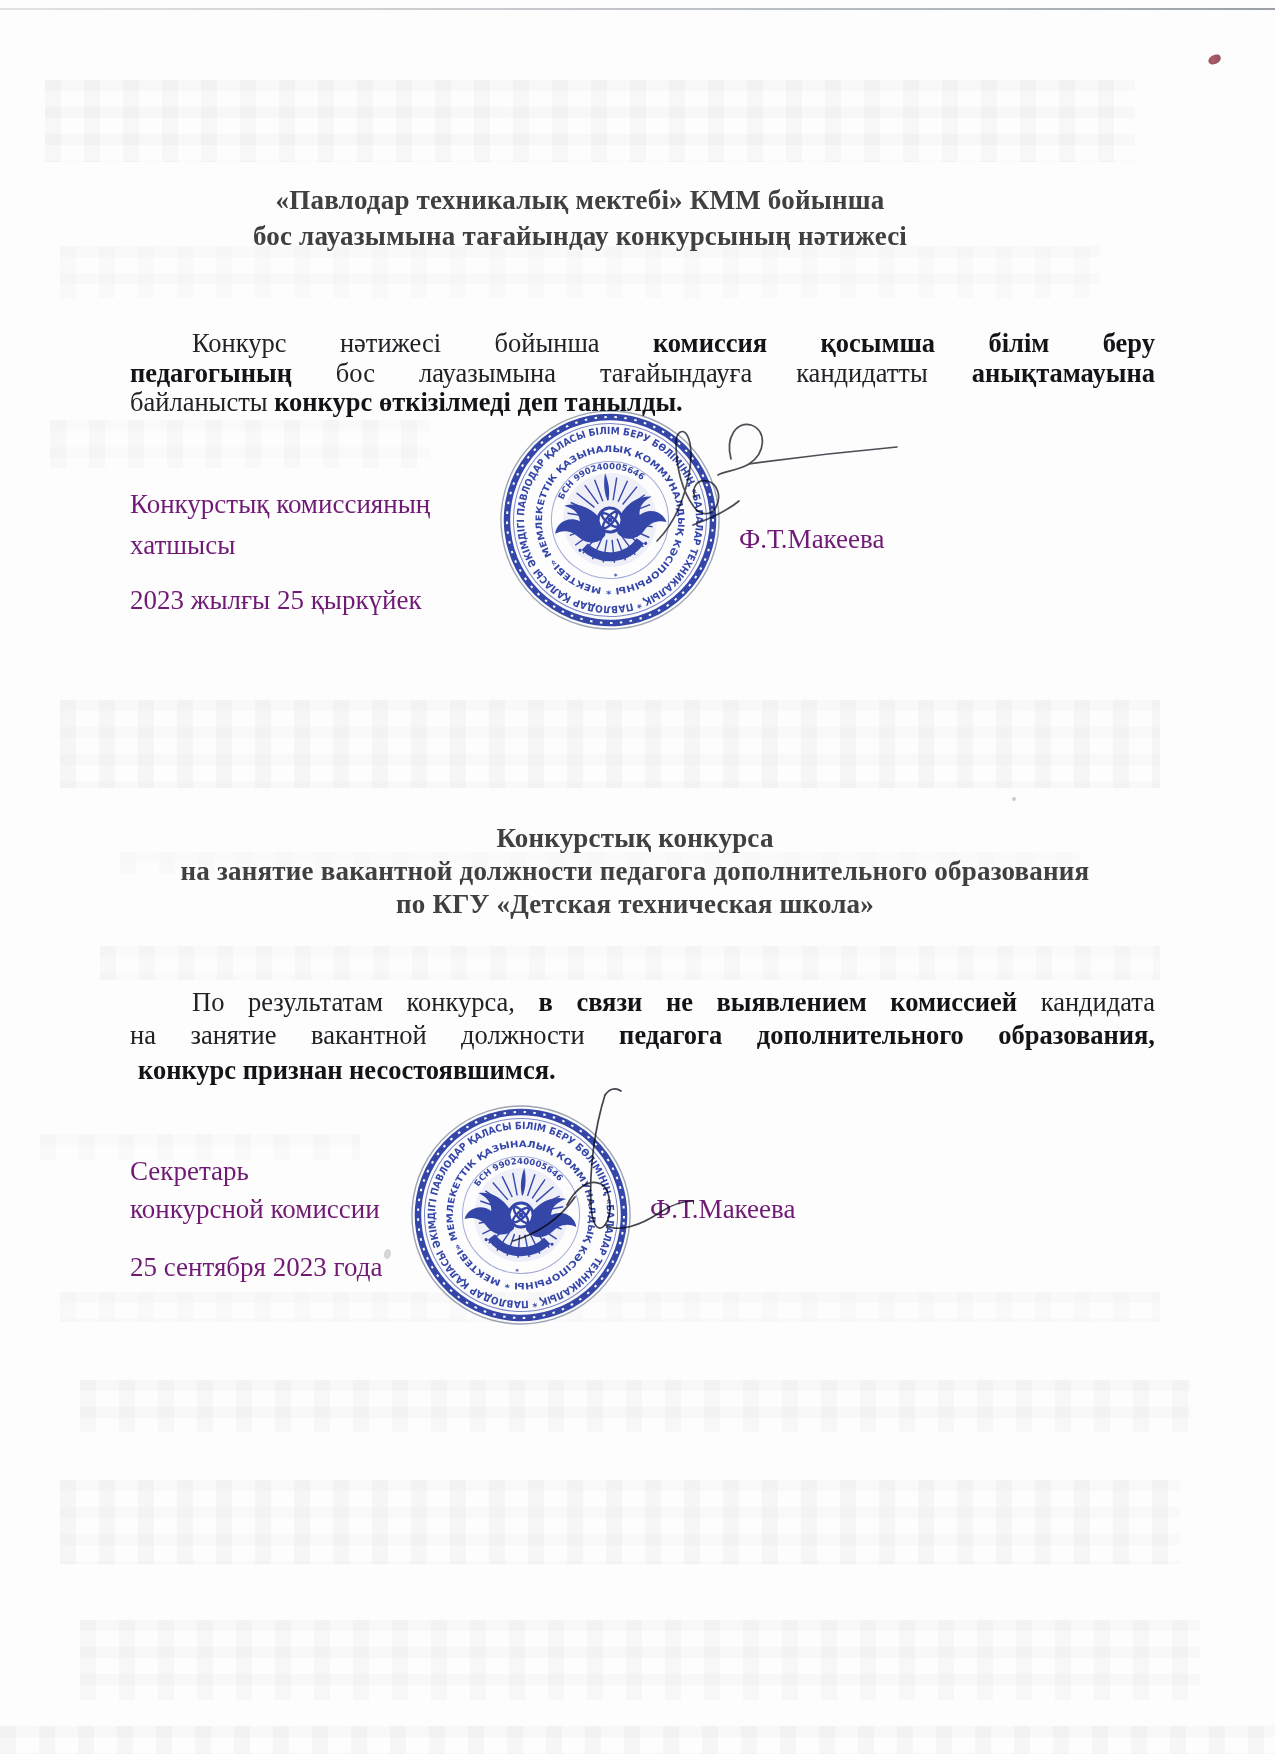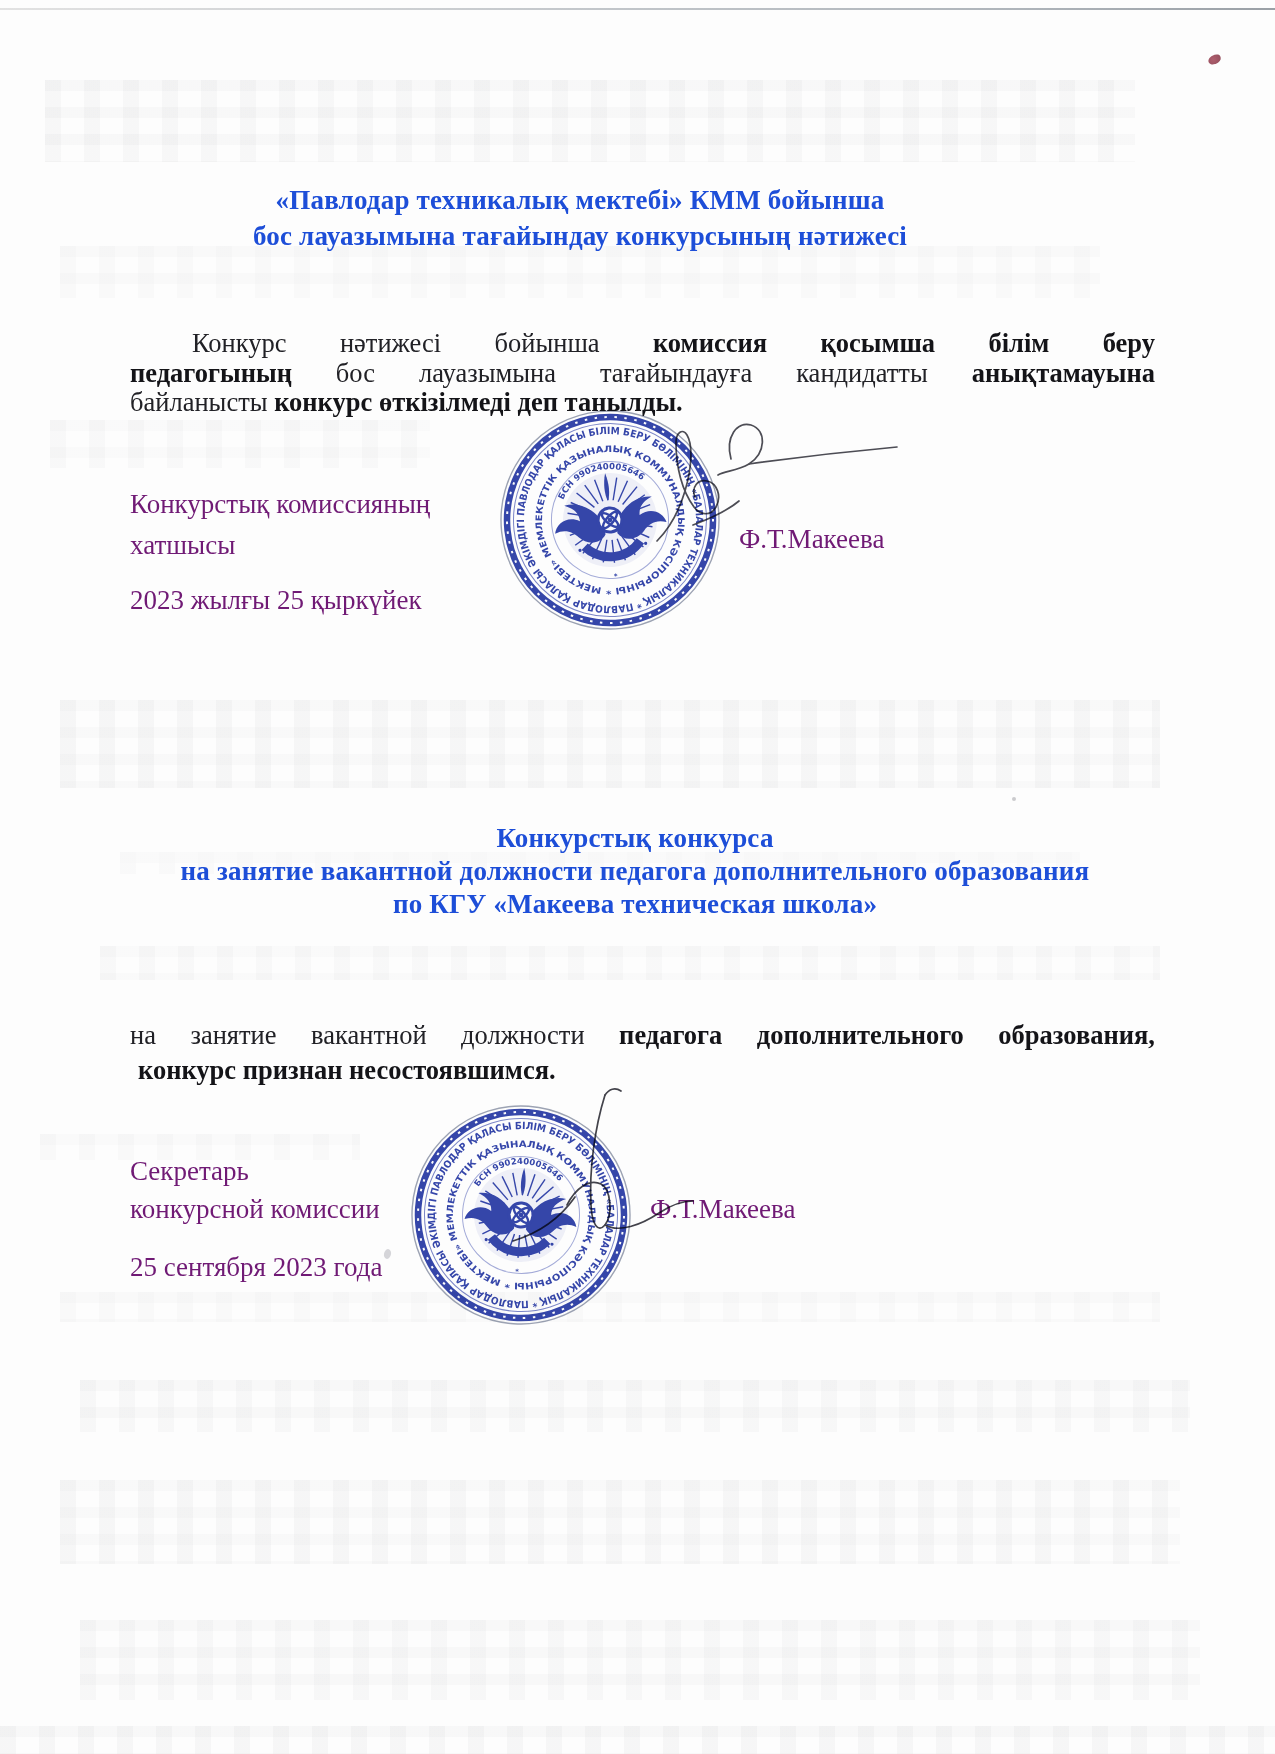--- a/index.html
+++ b/index.html
@@ -9,21 +9,21 @@
     font-family:"Liberation Serif","DejaVu Serif",serif;
     color:#1e1e22;
   }
   .noise{
     position:absolute;z-index:0;pointer-events:none;
     background-image:
       repeating-linear-gradient(90deg, rgba(110,112,118,0.055) 0 16px, rgba(0,0,0,0) 16px 39px),
       repeating-linear-gradient(180deg, rgba(110,112,118,0.045) 0 11px, rgba(0,0,0,0) 11px 27px);
   }
   .txt{position:absolute;z-index:2;}
-  .title-line{font-weight:bold;font-size:27px;line-height:36px;text-align:center;letter-spacing:.2px;color:#1d4ed8;}
+  .title-line{font-weight:bold;font-size:27px;line-height:36px;text-align:center;letter-spacing:.2px;color:#404040;}
   .pline{
     width:1025px;font-size:26.5px;line-height:31px;
     text-align:justify;text-align-last:justify;color:#212126;
   }
   .pline.last{text-align-last:left;}
   .b{font-weight:bold;color:#141418;}
   .sig-label{font-weight:normal;font-size:27px;color:#701a75;white-space:nowrap;}
   .stamp{position:absolute;z-index:3;mix-blend-mode:multiply;opacity:.96;}
   .signature{position:absolute;z-index:4;mix-blend-mode:multiply;}
   .topline{
@@ -151,23 +151,24 @@
       <path d="M22,126 C34,114 44,96 50,76 C57,52 58,30 52,20 C48,13 41,17 41,28 C41,52 47,76 59,92 C66,101 76,101 81,92 C87,81 82,68 72,66 C63,64 56,72 60,82"></path>
       <path d="M96,44 C90,22 102,6 116,10 C132,15 131,38 114,49 C102,56 90,56 83,60"></path>
       <path d="M114,49 C150,44 196,38 262,32"></path>
       <path d="M58,110 C74,104 92,96 104,86"></path>
     </g>
   </svg>
 
   <div class="txt" style="left:130px;top:822px;width:1010px;">
     <div class="title-line" style="line-height:33px;">Конкурстық конкурса</div>
     <div class="title-line" style="line-height:33px;">на занятие вакантной должности педагога дополнительного образования</div>
-    <div class="title-line" style="line-height:33px;">по КГУ «Макеева техническая школа»</div>
+    <div class="title-line" style="line-height:33px;">по КГУ «Детская техническая школа»</div>
   </div>
 
+  <div class="txt pline" style="left:130px;top:986px;line-height:33px;text-indent:62px;"><span>По результатам конкурса, </span><span class="b">в связи не выявлением комиссией</span><span> кандидата</span></div>
   <div class="txt pline" style="left:130px;top:1019px;line-height:33px;"><span>на занятие вакантной должности </span><span class="b">педагога дополнительного образования,</span></div>
   <div class="txt pline last" style="left:130px;top:1054px;line-height:33px;margin-left:8px;"><span class="b">конкурс  признан несостоявшимся.</span></div>
 
   <div class="txt sig-label" style="left:130px;top:1156px;">Секретарь</div>
   <div class="txt sig-label" style="left:130px;top:1194px;">конкурсной комиссии</div>
   <div class="txt sig-label" style="left:650px;top:1194px;">Ф.Т.Макеева</div>
   <div class="txt sig-label" style="left:130px;top:1252px;">25 сентября 2023 года</div>
 
   <svg class="stamp" style="left:408px;top:1102px;" width="226" height="226" viewBox="0 0 226 226">
     <use href="#seal" transform="rotate(4 113 113)"></use>

